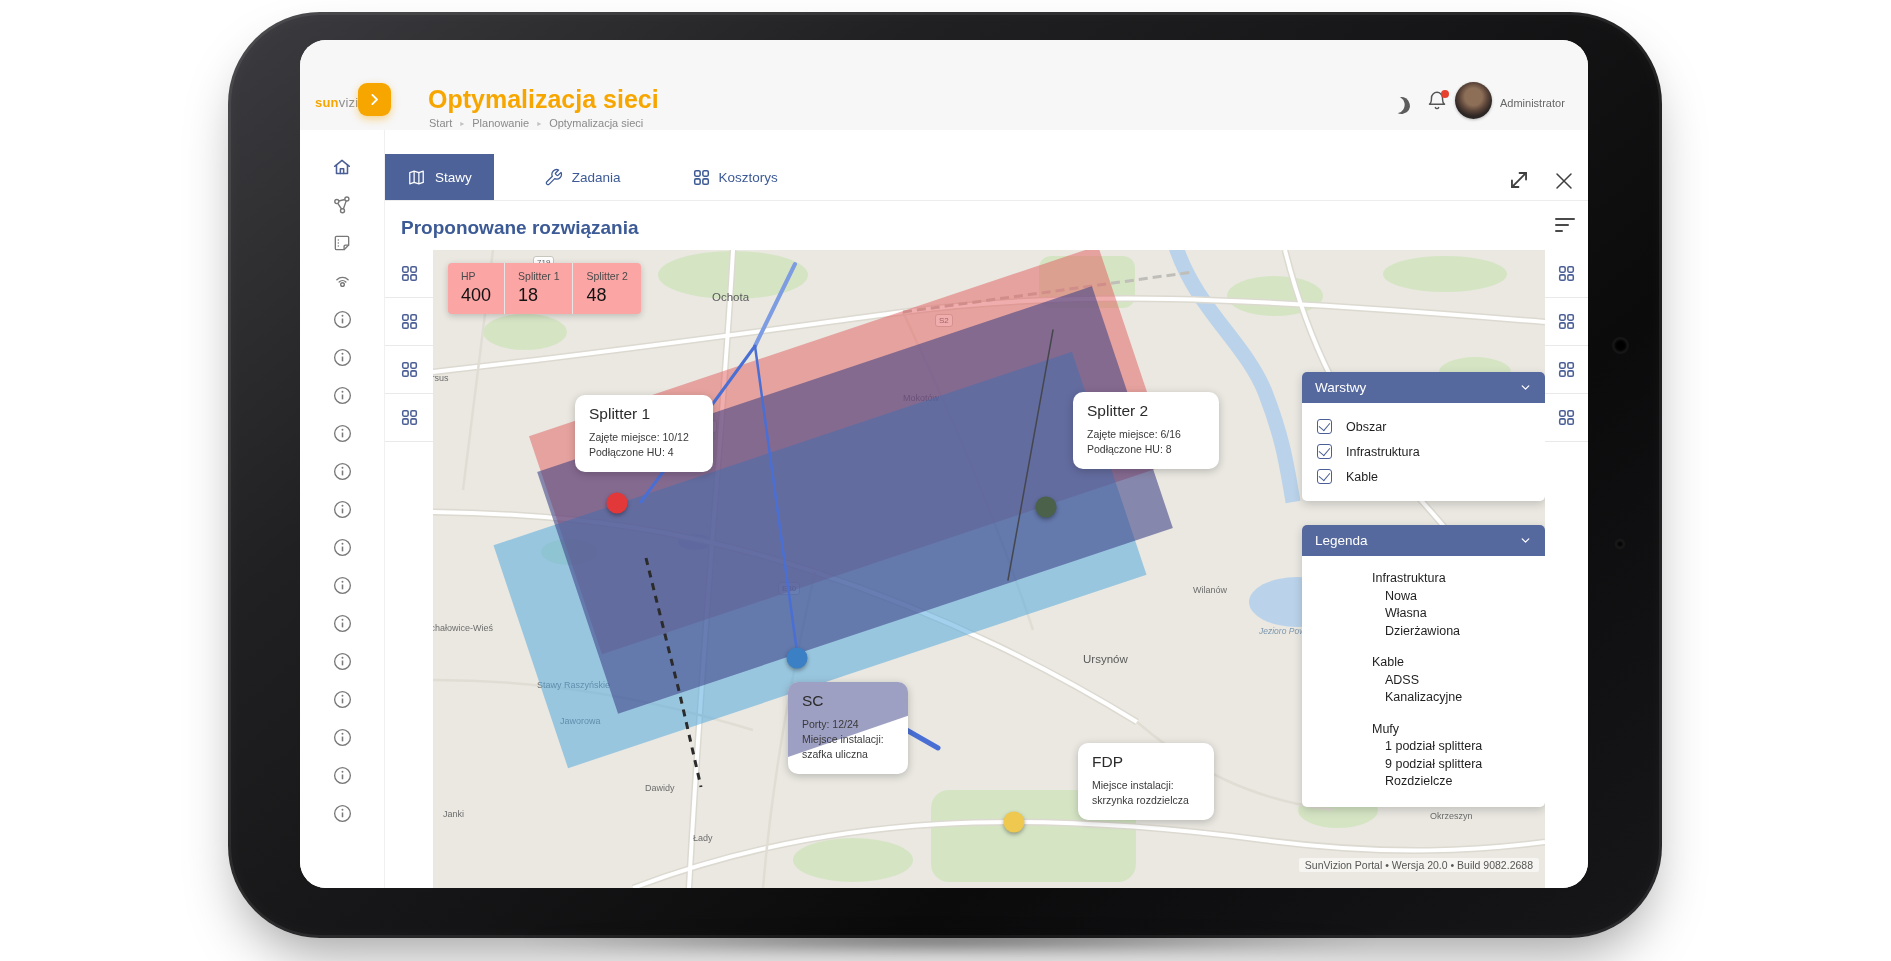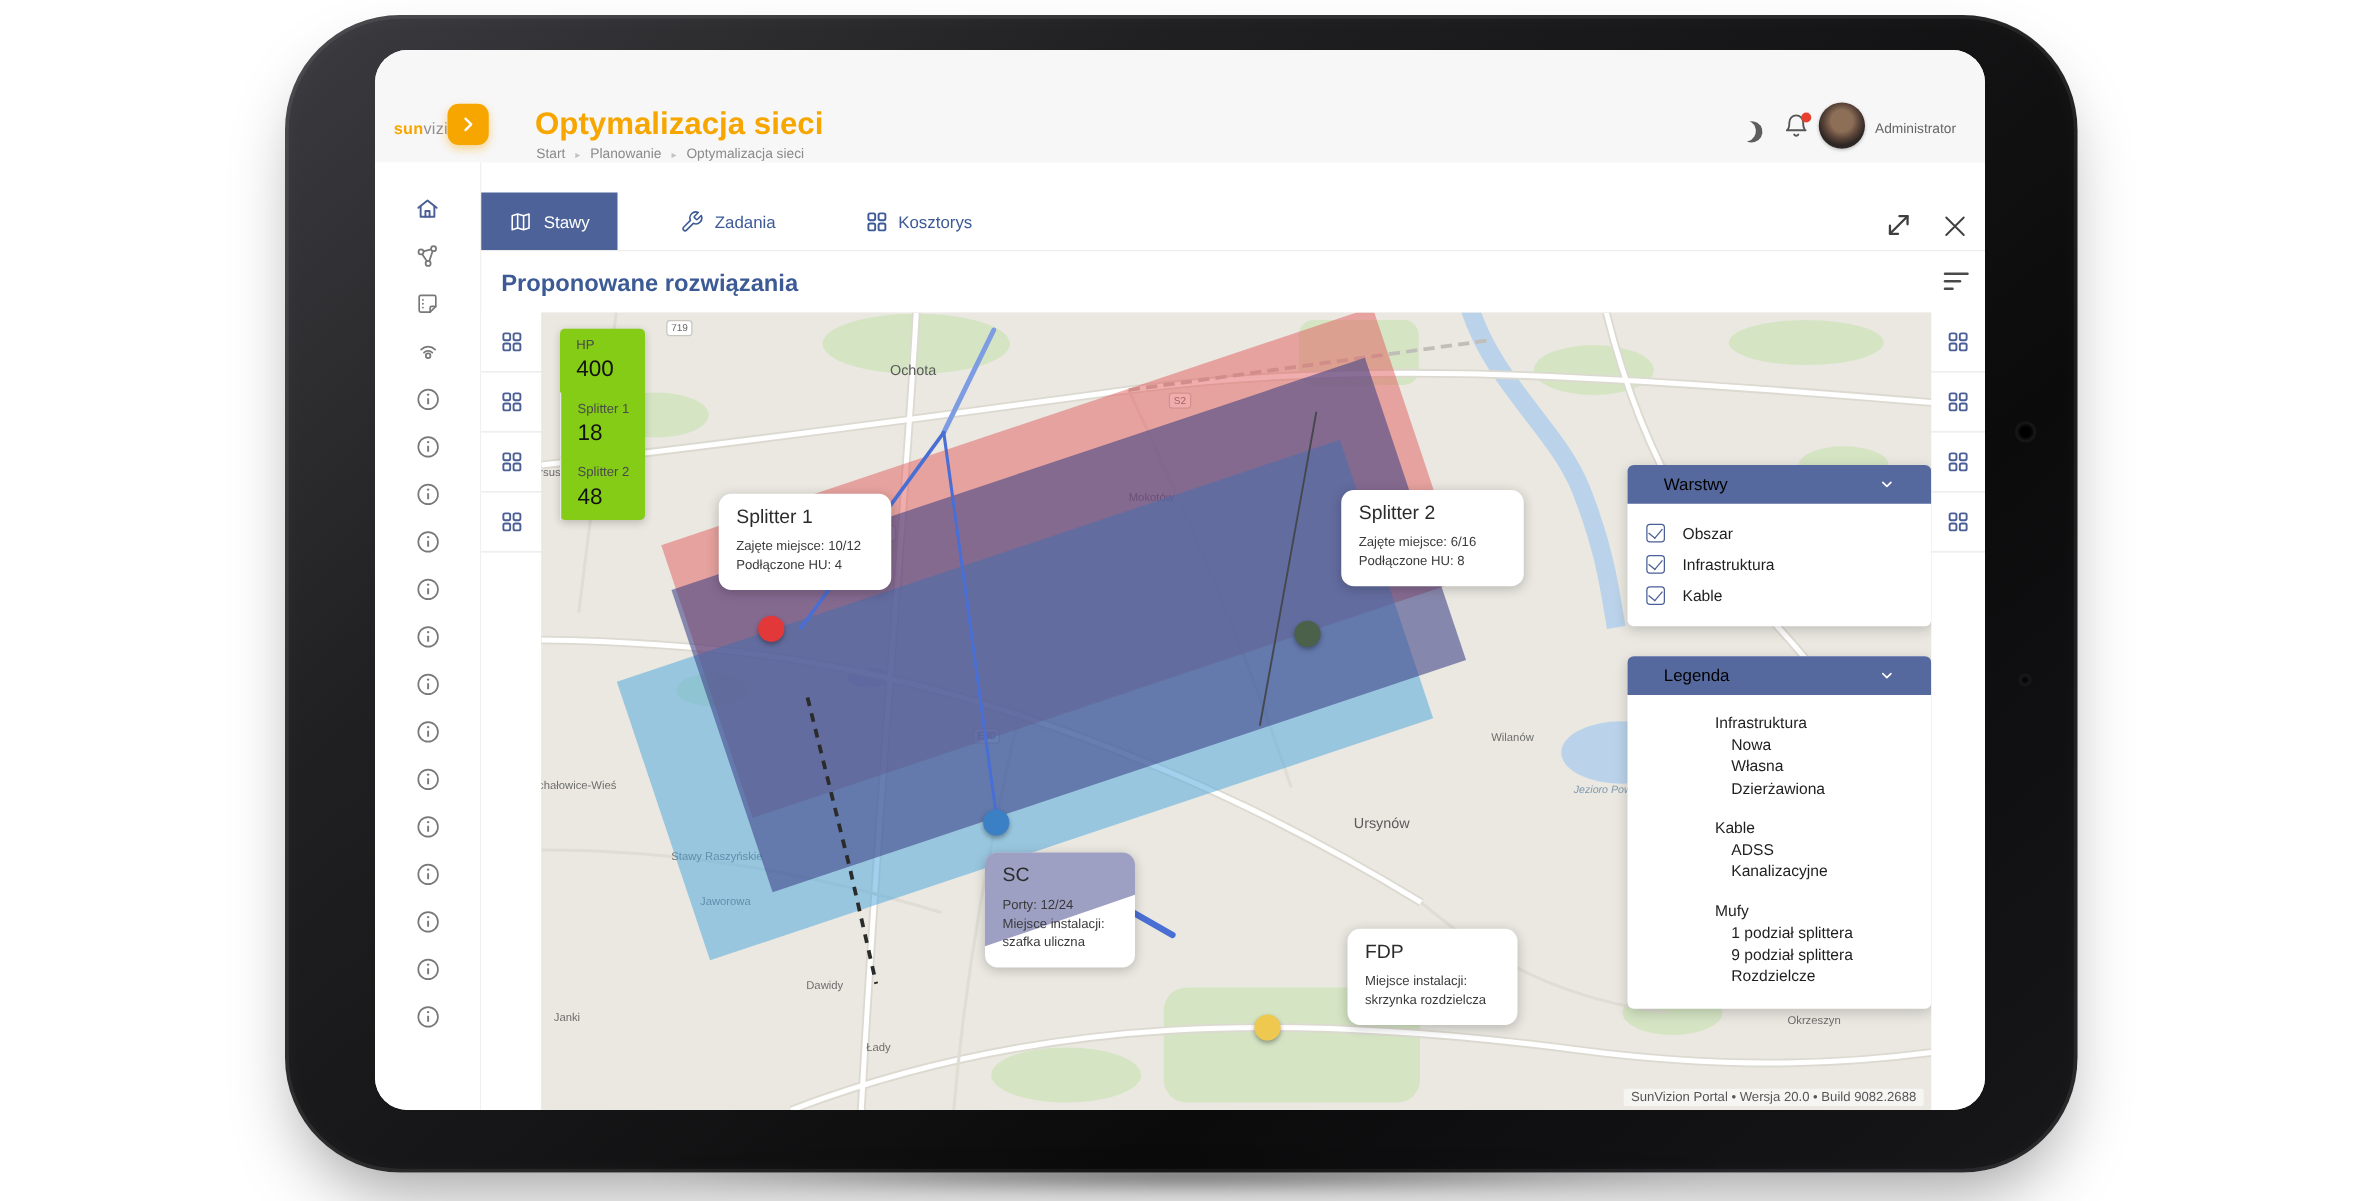--- a/index.html
+++ b/index.html
@@ -81,53 +81,53 @@
     box-shadow:0 2px 4px rgba(0,0,0,.35);transform:translate(-50%,-50%);cursor:pointer;}
   .callout{position:absolute;z-index:4;background:#fff;border-radius:10px;box-shadow:0 2px 9px rgba(0,0,0,.22);
     padding:10px 14px 12px;overflow:hidden;}
   .callout-title{font-size:15.5px;color:#2b2b2b;margin-bottom:7px;position:relative;z-index:2;}
   .callout-line{font-size:10.5px;color:#3a3a3a;line-height:15px;position:relative;z-index:2;}
   .callout.tinted::before{content:'';position:absolute;left:-90px;top:-66px;width:330px;height:112px;
     background:rgba(62,66,135,.5);transform:rotate(-19deg);z-index:1;}
   .callout.tinted::after{content:'';position:absolute;left:-100px;top:-58px;width:320px;height:34px;
     background:rgba(85,170,222,.55);transform:rotate(-19deg);z-index:1;}
 
-  .stats-card{position:absolute;left:15px;top:13px;z-index:5;display:flex;background:#84cc16;border-radius:4px;
-    box-shadow:0 2px 7px rgba(0,0,0,.2);flex-direction:column;}
+  .stats-card{position:absolute;left:15px;top:13px;z-index:5;display:flex;background:#fca5a5;border-radius:4px;
+    box-shadow:0 2px 7px rgba(0,0,0,.2);}
   .stat-cell{padding:7px 13px 8px;}
   .stat-cell + .stat-cell{border-left:1px solid #e6e6e6;}
   .stat-label{font-size:10.5px;color:#4a4a4a;margin-bottom:3px;}
   .stat-value{font-size:18px;color:#121212;}
 
   .proposal-bar{position:absolute;right:0;top:0;z-index:5;display:flex;}
   .proposal-tab{height:32px;display:flex;align-items:center;justify-content:center;font-size:12.5px;
     color:#3D5A96;background:rgba(255,255,255,.84);cursor:pointer;}
   .proposal-tab.active{background:#4B5F96;color:#fff;}
 
   .panel{position:absolute;left:869px;width:243px;z-index:6;background:#fff;border-radius:5px;
     box-shadow:0 3px 10px rgba(0,0,0,.18);}
   .panel.layers{top:122px;}
   .panel.legend{top:275px;}
-  .panel-header{height:31px;background:#56699E;color:#000000;font-size:13.5px;display:flex;align-items:center;
-    justify-content:space-between;padding:0 29px;border-radius:5px 5px 0 0;cursor:pointer;gap:45px;}
+  .panel-header{height:31px;background:#56699E;color:#ffffff;font-size:13.5px;display:flex;align-items:center;
+    justify-content:space-between;padding:0 13px;border-radius:5px 5px 0 0;cursor:pointer;gap:45px;}
   .panel-header .chev{display:flex;color:#fff;}
   .layers-body{padding:11px 0 12px;}
   .layer-row{display:flex;align-items:center;gap:14px;height:25px;padding-left:15px;}
   .checkbox{width:15px;height:15px;border:1.6px solid #4B5F96;border-radius:3px;position:relative;cursor:pointer;
     box-sizing:border-box;flex:0 0 auto;}
   .checkbox.checked::after{content:'';position:absolute;left:3.2px;top:-0.5px;width:5.5px;height:9px;
     border-right:1.9px solid #4B5F96;border-bottom:1.9px solid #4B5F96;transform:rotate(40deg);}
   .layer-label{font-size:12.5px;color:#1f1f1f;}
   .legend-body{padding:14px 0 16px 70px;}
   .legend-section{margin-bottom:14px;}
   .legend-section:last-child{margin-bottom:0;}
   .legend-head{font-size:12.5px;color:#1f1f1f;line-height:17.5px;}
   .legend-item{font-size:12.5px;color:#1f1f1f;line-height:17.5px;padding-left:13px;}
 
-  .map-footer{position:absolute;right:6px;bottom:3px;z-index:7;font-size:10.5px;color:#565656;
+  .map-footer{position:absolute;right:6px;bottom:16px;z-index:7;font-size:10.5px;color:#565656;
     background:rgba(255,255,255,.55);padding:1px 6px;border-radius:2px;}
 
   .icn{display:inline-flex;line-height:0;}
   .icn svg{display:block;}
 </style>
 </head>
 <body>
 
 <div class="device"></div>
 <div class="device-shadow"></div>

